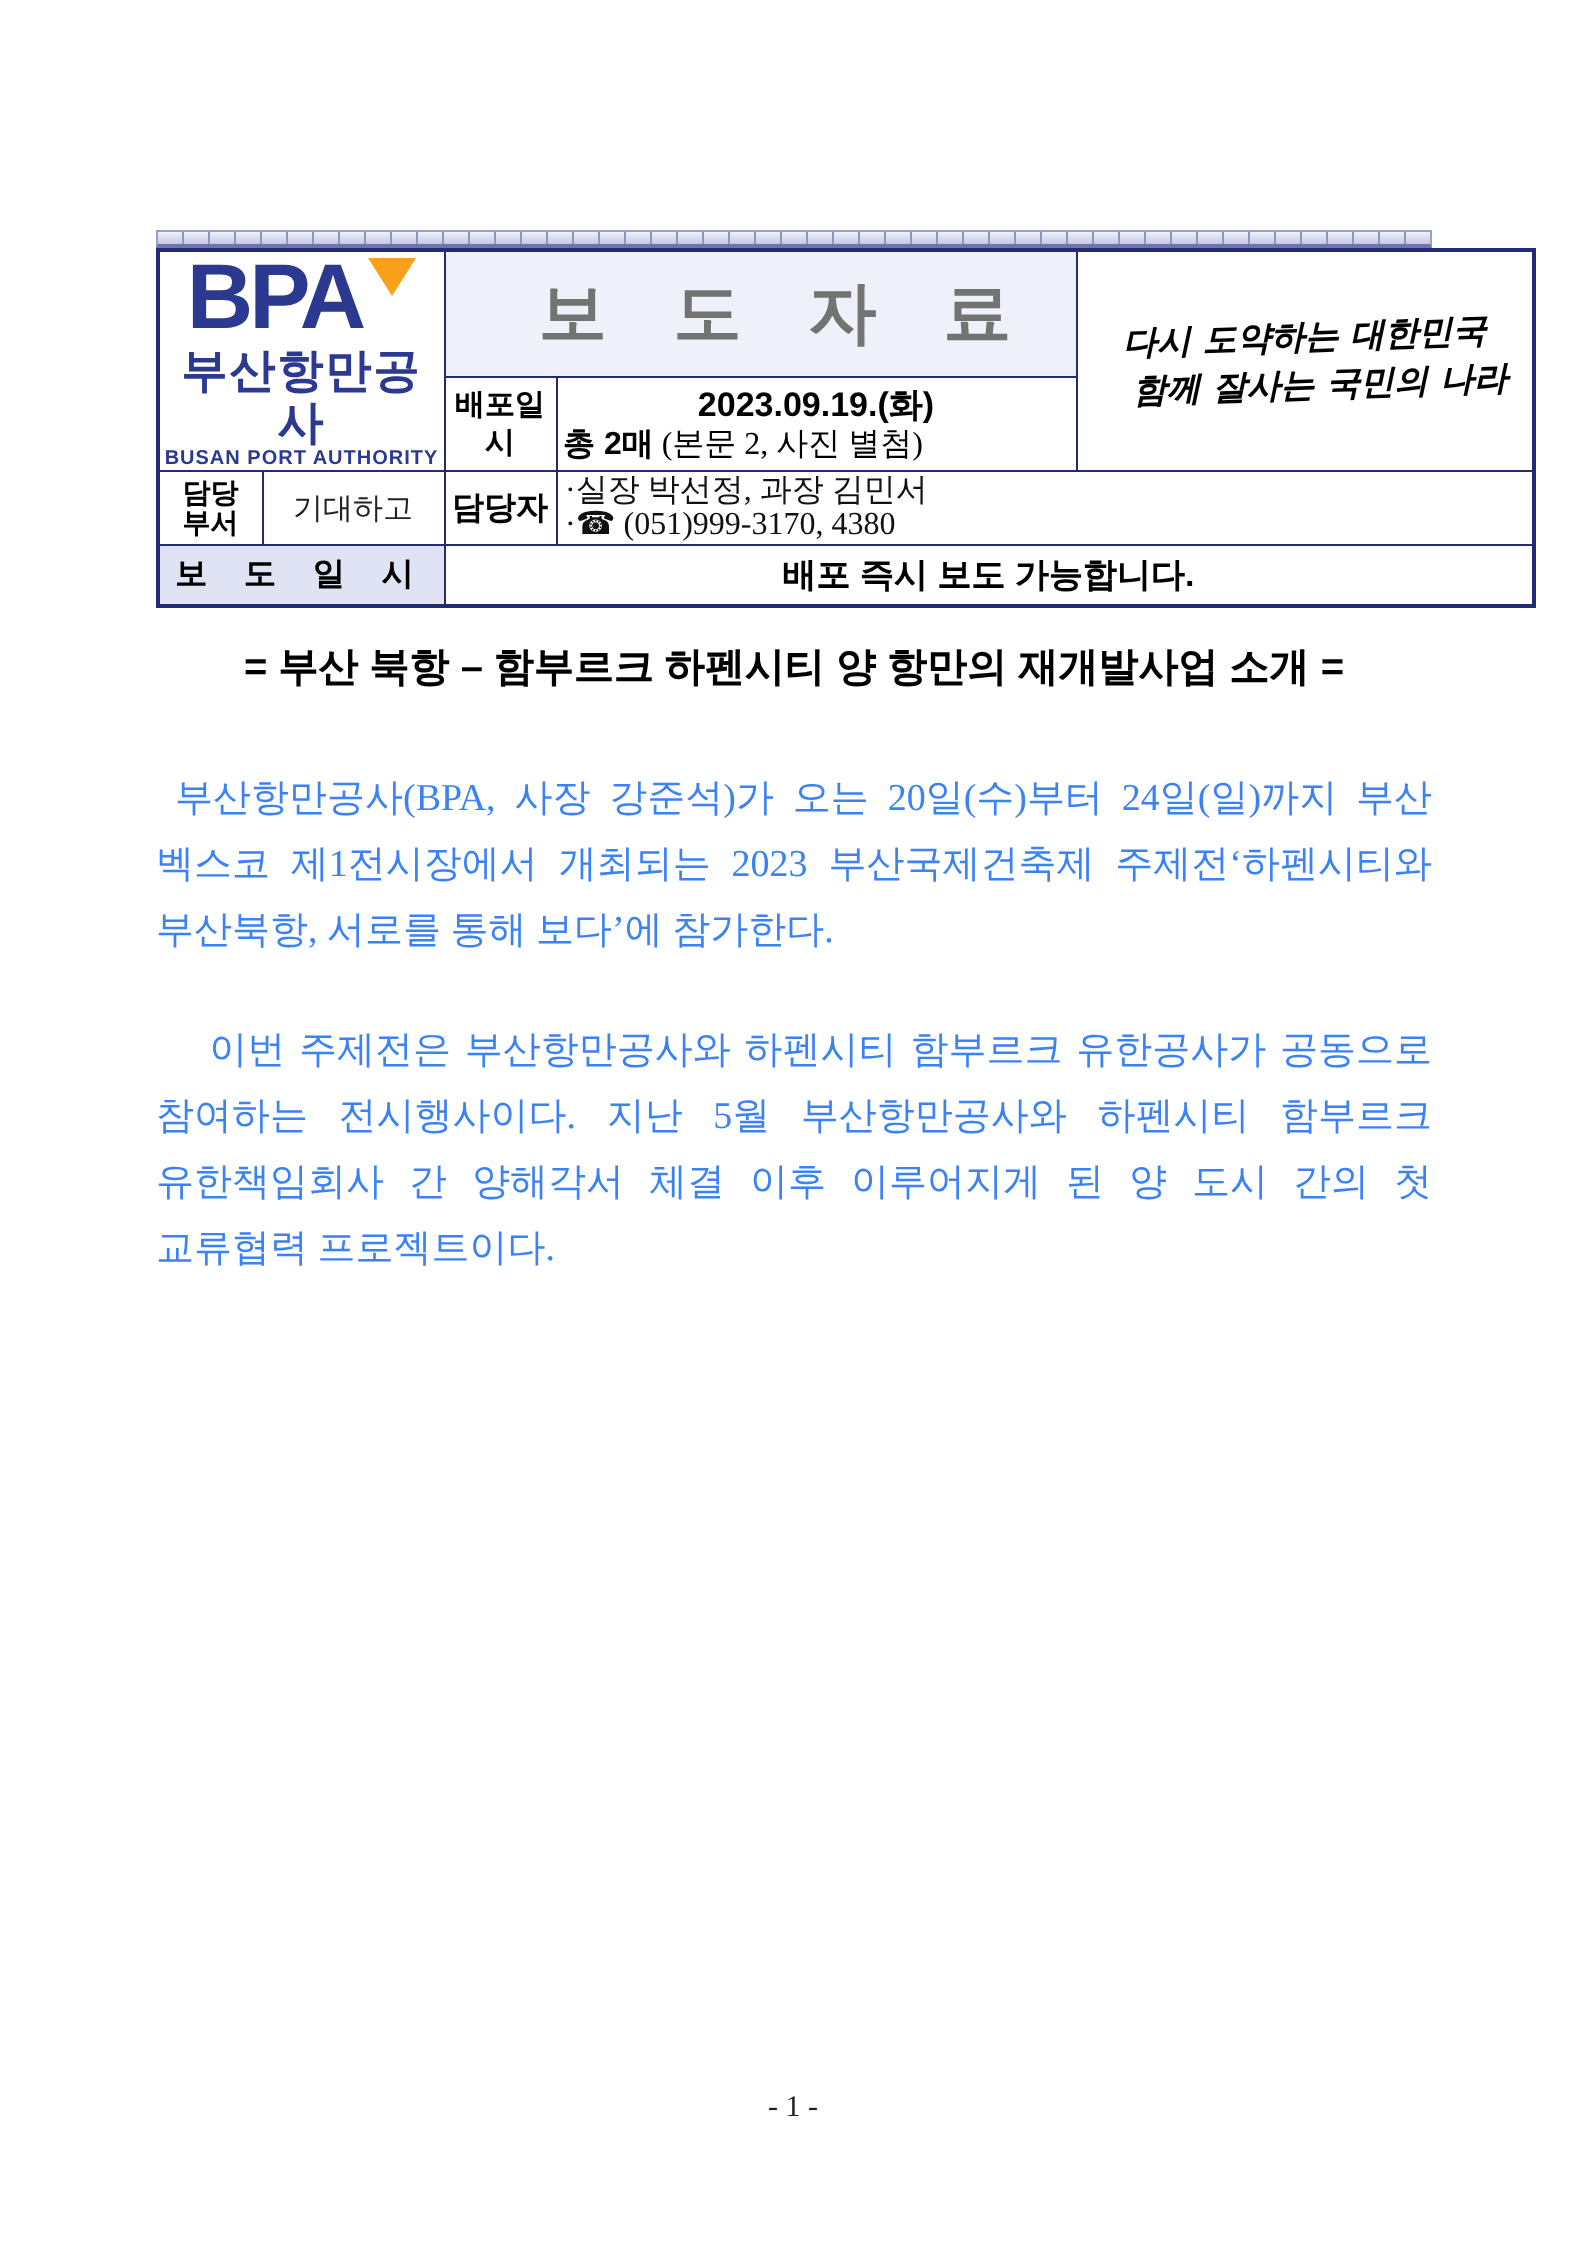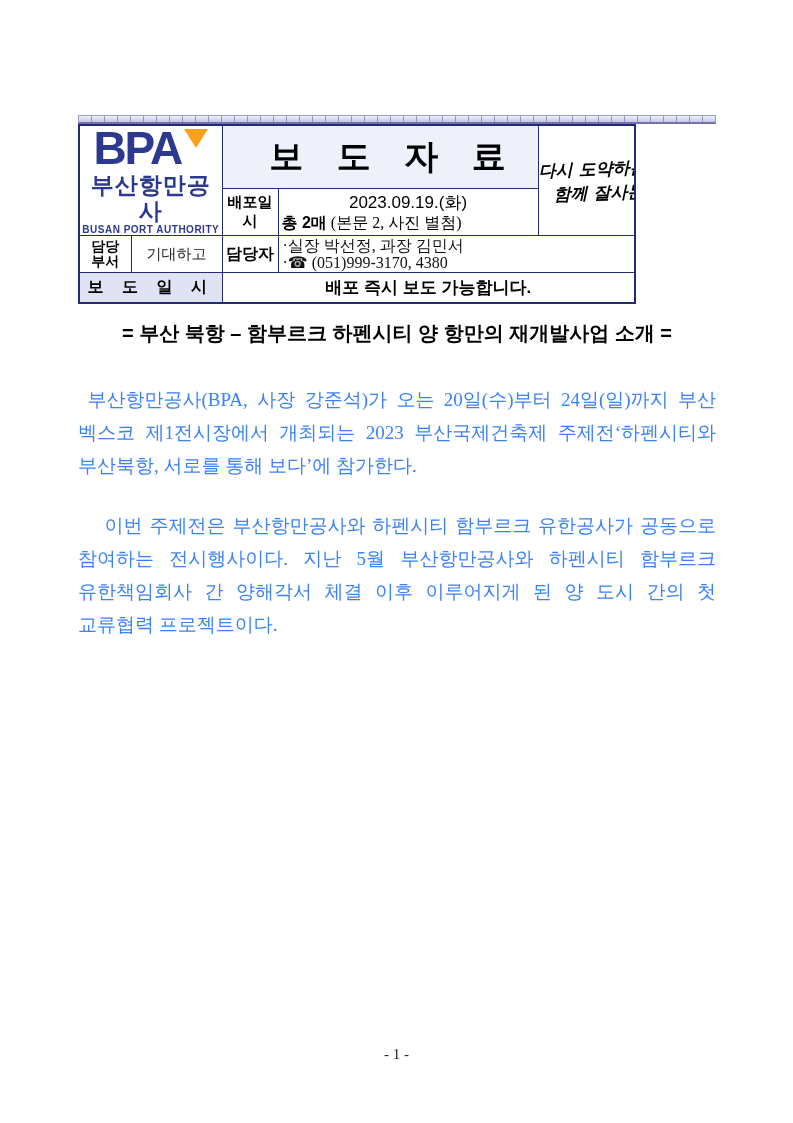--- a/index.html
+++ b/index.html
@@ -19,21 +19,21 @@
   
   .ruler-strip {
     height: 9px;
     background:
       repeating-linear-gradient(90deg, rgba(122,127,180,0) 0 12px, #8f94c0 12px 13px),
       linear-gradient(#f0f1fa, #c3c7e4);
     border: 1px solid #9aa0c8;
     border-bottom: 2px solid #6f74ae;
   }
   table.hdr {
-    width: 558px;
+    width: 690px;
     table-layout: fixed;
     border-collapse: collapse;
   }
   table.hdr td {
     border: 1.5px solid #242a75;
     vertical-align: middle;
     overflow: hidden;
   }
   table.hdr { border: 2px solid #242a75; }
   .b-dot-left { border-left: 1px dotted #7b80b4 !important; }
@@ -72,21 +72,21 @@
     color: #2b3990;
   }
 
   
   .doctype-cell { background: #eef0fa; text-align: center; }
   .doctype {
     font-family: "Liberation Sans", sans-serif;
     font-weight: bold;
     font-size: 34px;
     letter-spacing: 12px;
-    color: #000000;
+    color: #737373;
     margin-left: 27px;
   }
 
   
   .slogan-cell { background: #fff; text-align: center; }
   .slogan {
     font-family: "DejaVu Serif", serif;
     font-style: italic;
     font-weight: bold;
     font-size: 17px;
@@ -99,21 +99,21 @@
   
   .lab {
     font-family: "Liberation Sans", sans-serif;
     font-weight: bold;
     text-align: center;
   }
   .release-label { font-size: 15px; }
   .release-cell { padding: 1px 3px; }
   .release-date {
     font-family: "Liberation Sans", sans-serif;
-    font-weight: normal; font-size: 17px; text-align: center; line-height: 21px;
+    font-weight: bold; font-size: 17px; text-align: center; line-height: 21px;
   }
   .release-pages { font-size: 16px; line-height: 20px; text-align: left; white-space: nowrap; }
   .release-pages .bold-sans { font-family: "Liberation Sans", sans-serif; font-weight: bold; }
 
   .dept-label { font-size: 14px; line-height: 15px; white-space: pre-line; }
   .dept-value { font-size: 15px; text-align: center; color: #222; }
   .contact-label { font-size: 16px; }
   .contact-value { font-size: 16px; line-height: 17px; padding: 1px 18px 1px 4px; color: #111; }
   .report-label-cell { background: #dfe3f3; }
   .report-label { font-size: 16px; letter-spacing: 7px; }

